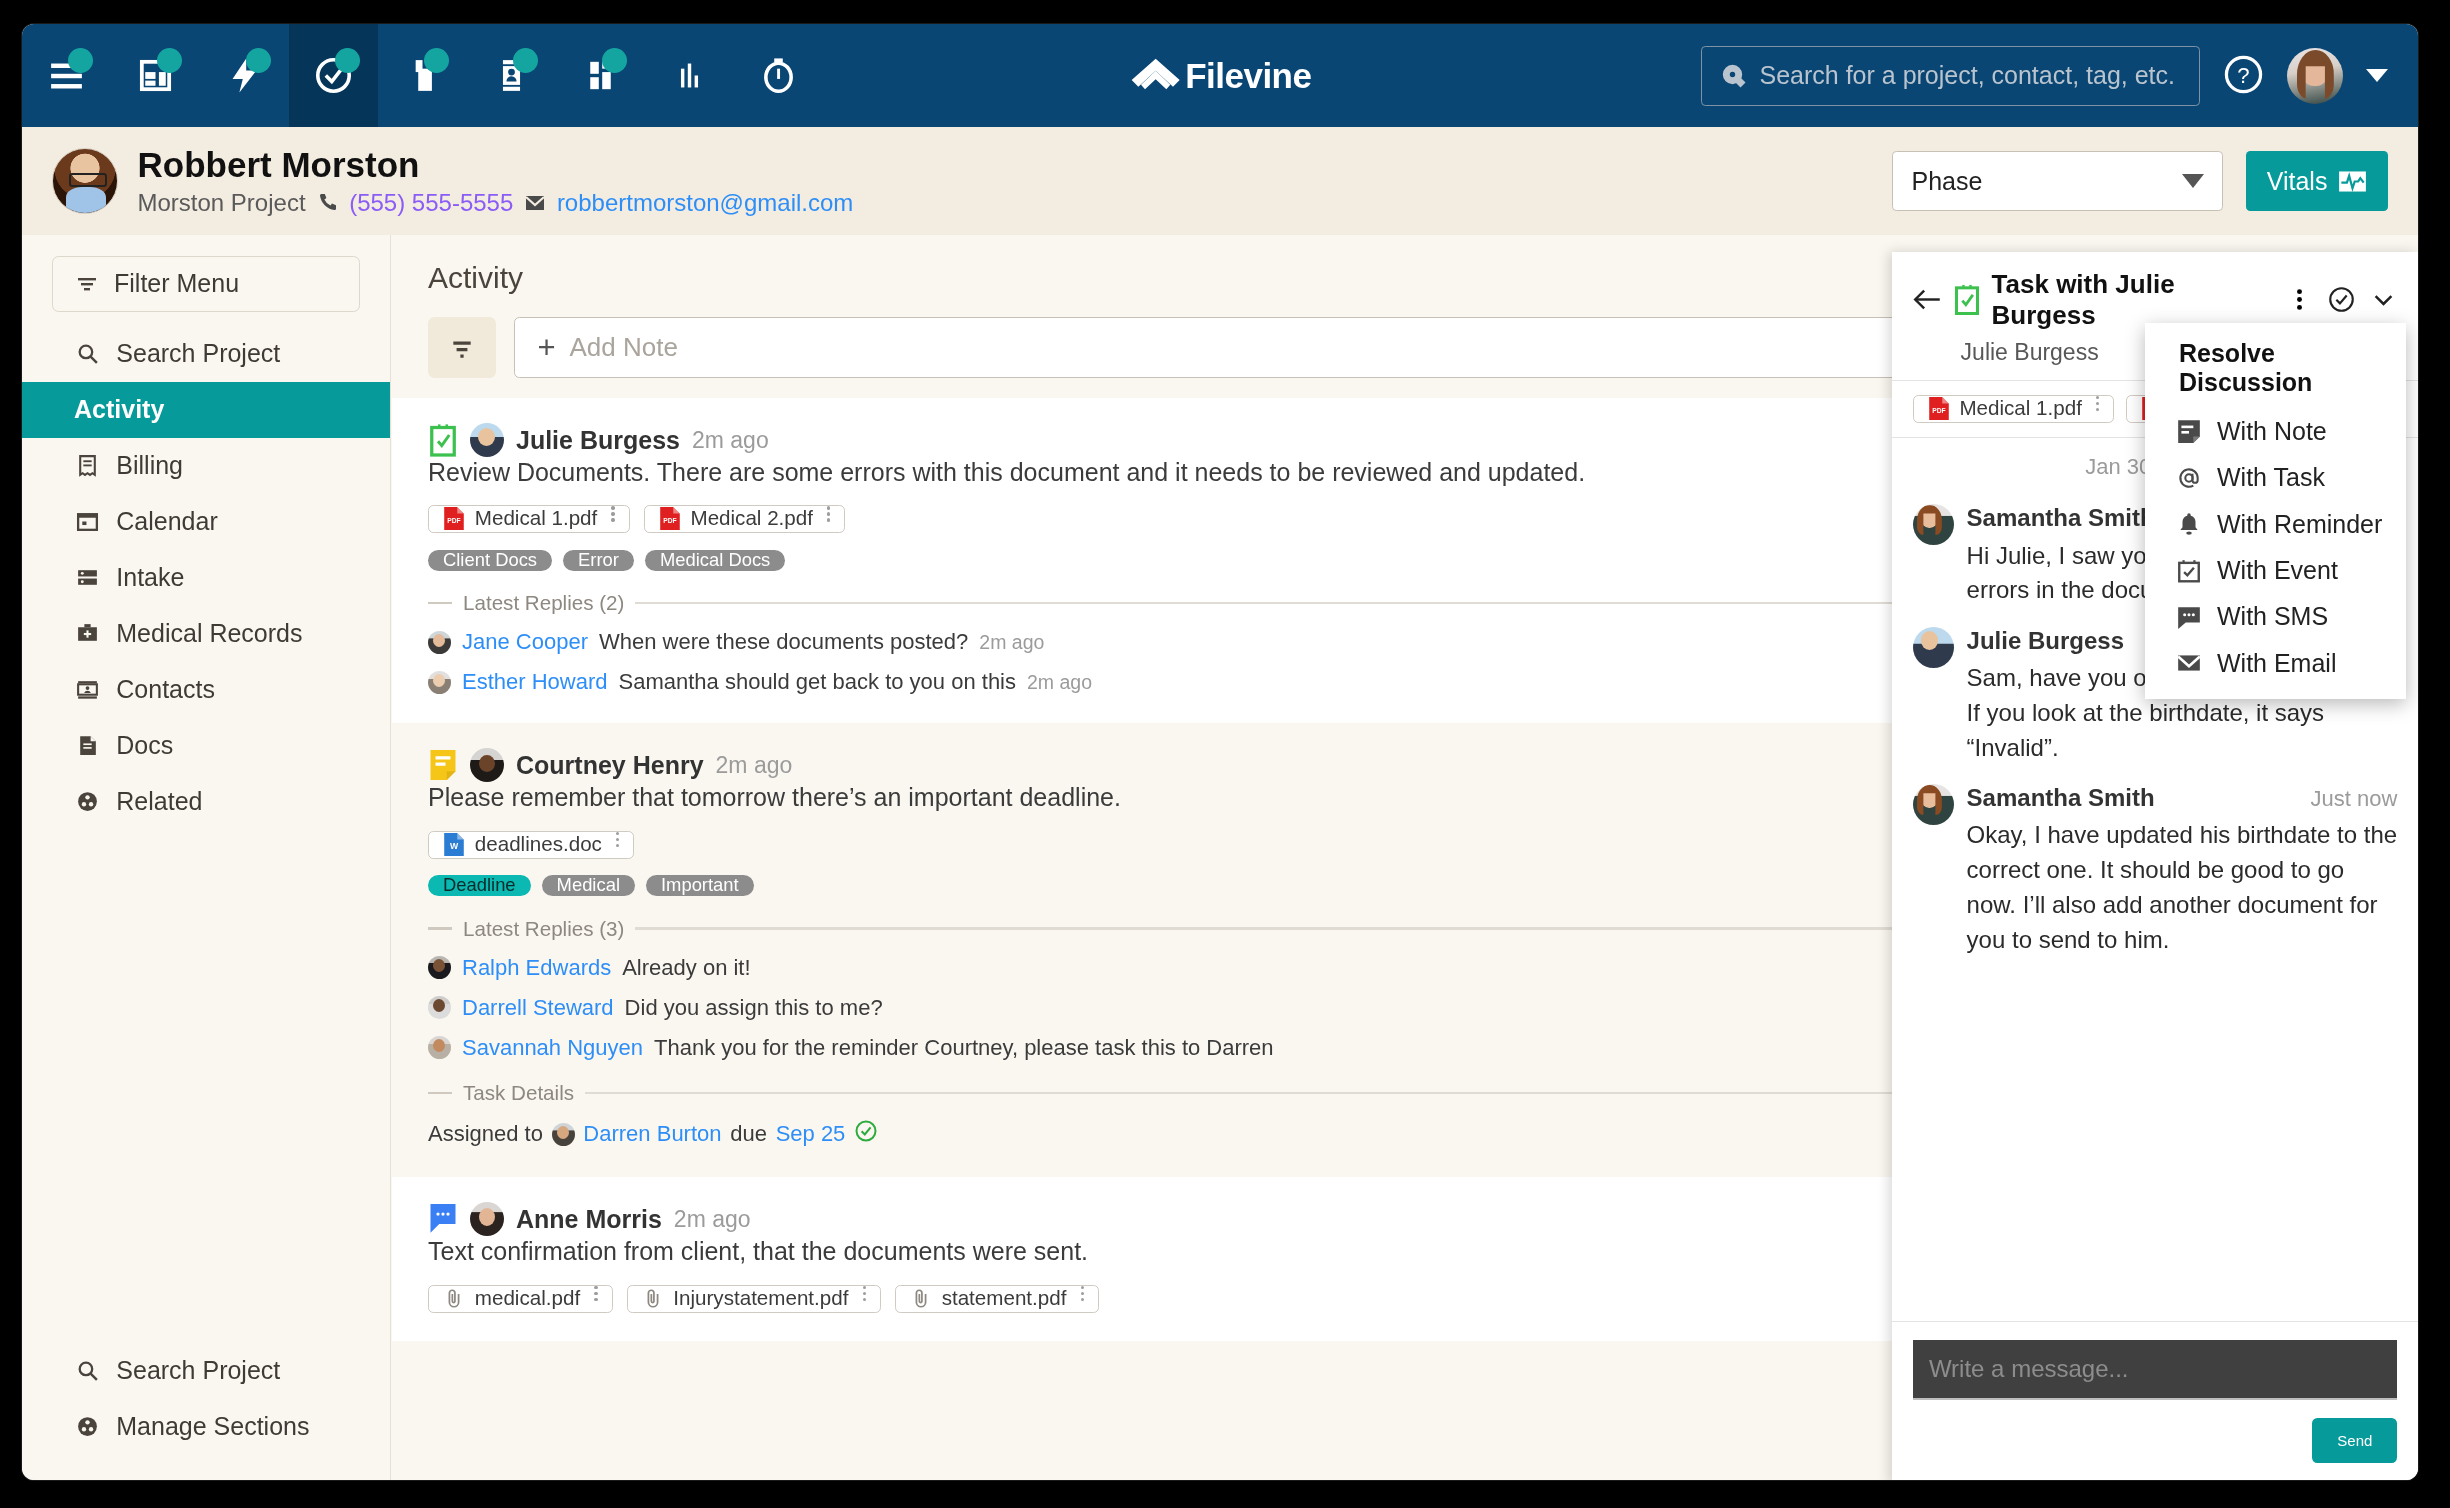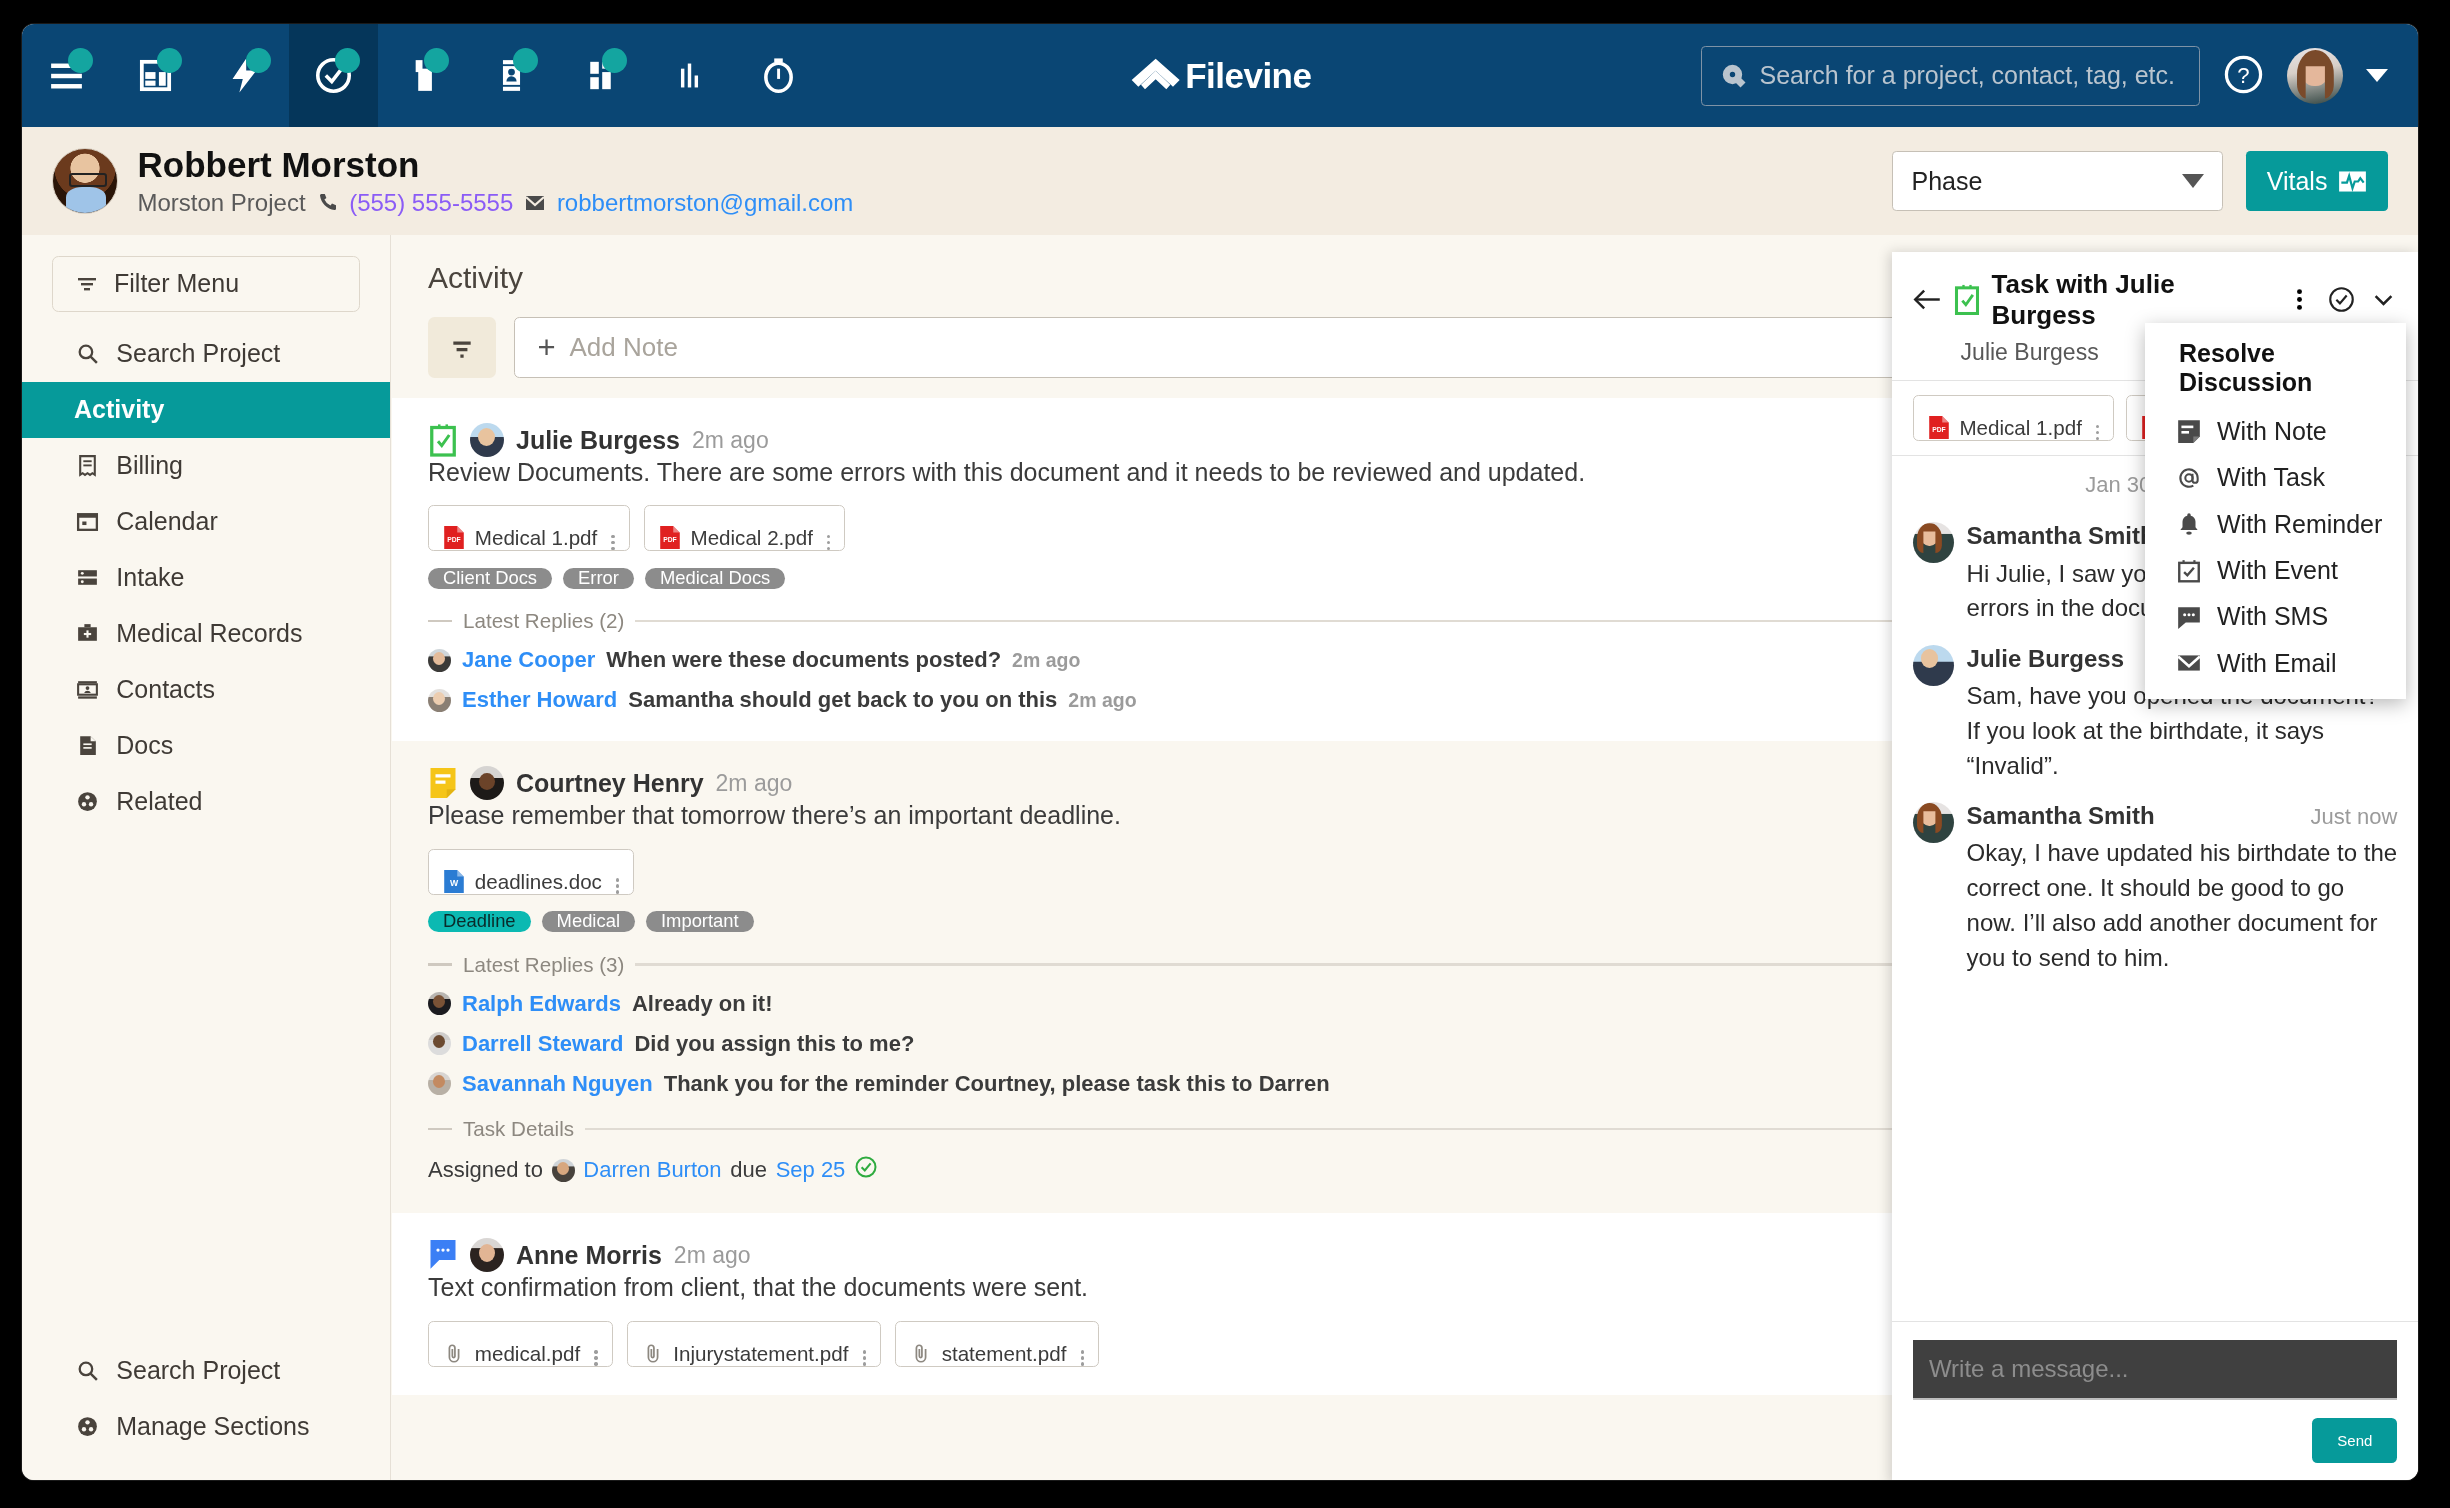--- a/index.html
+++ b/index.html
@@ -169,35 +169,35 @@
   .av-darren::after{content:"";position:absolute;left:5.4px;top:3.3px;width:12px;height:13px;border-radius:50%;background:#d7a77f;}
   .av-sam { background:linear-gradient(180deg,#e6e3e2 0 28%,#2f4340 29% 100%); position:relative;}
   .av-sam::after{content:"";position:absolute;left:8.7px;top:5.4px;width:16.3px;height:18.4px;border-radius:50%;background:#e8bd9c;}
   .av-sam::before{content:"";position:absolute;left:4.3px;top:1.1px;width:25px;height:30px;border-radius:50% 50% 26% 26%;background:#8a4a22;z-index:2;
     clip-path: polygon(0 0,100% 0,100% 100%,74% 100%,74% 28%,26% 28%,26% 100%,0 100%);}
   .auth-name { font-size:25px; font-weight:bold; color:#333; }
   .time { font-size:23px; color:#9b9b9b; }
   .card-body { font-size:25px; color:#3b3b3b; margin-top:1px; }
   .chips { display:flex; gap:14px; margin-top:18.4px; flex-wrap:wrap; }
   .chip {
-    height:46px; border:1.6px solid #cfcac2; border-radius:5.4px; background:#fff;
-    display:flex; align-items:flex-end; gap:9.8px; padding:0 14px; font-size:20.6px; color:#3b3b3b;
+    height:28px; border:1.6px solid #cfcac2; border-radius:5.4px; background:#fff;
+    display:flex; align-items:flex-start; gap:9.8px; padding:0 14px; font-size:20.6px; color:#3b3b3b;
   }
   .fi { width:22px; height:25px; flex:none; }
   .kebab { display:flex; flex-direction:column; gap:2.7px; margin-left:4.3px;}
   .kebab i { width:3.3px; height:3.3px; border-radius:50%; background:#9d9d9d; display:block;}
   .tags { display:flex; gap:11px; margin-top:16.3px; }
   .tag { height:21px; border-radius:15.7px; background:#8c8c8c; color:#fff; font-size:18.4px;
         display:flex; align-items:center; padding:0 15px; }
   .tag.teal { background:#0bb9b2; color:#0a2b2a; }
   .section-rule { display:flex; align-items:center; gap:11px; margin-top:20.6px; }
   .section-rule .dash { width:24px; height:2.2px; background:#cfc9c0; }
   .section-rule .lbl { font-size:20.6px; color:#8d8880; white-space:nowrap; }
   .section-rule .line { flex:1; height:2.2px; background:#e0dbd3; }
-  .reply { display:flex; align-items:center; gap:11px; margin-top:14px; font-size:22px;font-weight:bold;}
+  .reply { display:flex; align-items:center; gap:11px; margin-top:14px; font-size:22px;}
   .reply .ra { width:23px; height:23px; border-radius:50%; flex:none; overflow:hidden; position:relative;}
   .reply .rn { color:#2e8ef7; }
   .reply .rt { color:#3b3b3b; }
   .reply .rtime { color:#9b9b9b; font-size:19.5px; }
   .task-details { display:flex; align-items:center; gap:8.7px; margin-top:14px; font-size:22px; color:#3b3b3b;}
   .task-details .lnk { color:#2e8ef7; }
   .check-g svg { width:24px; height:24px; }
 
   
   .rpanel {

